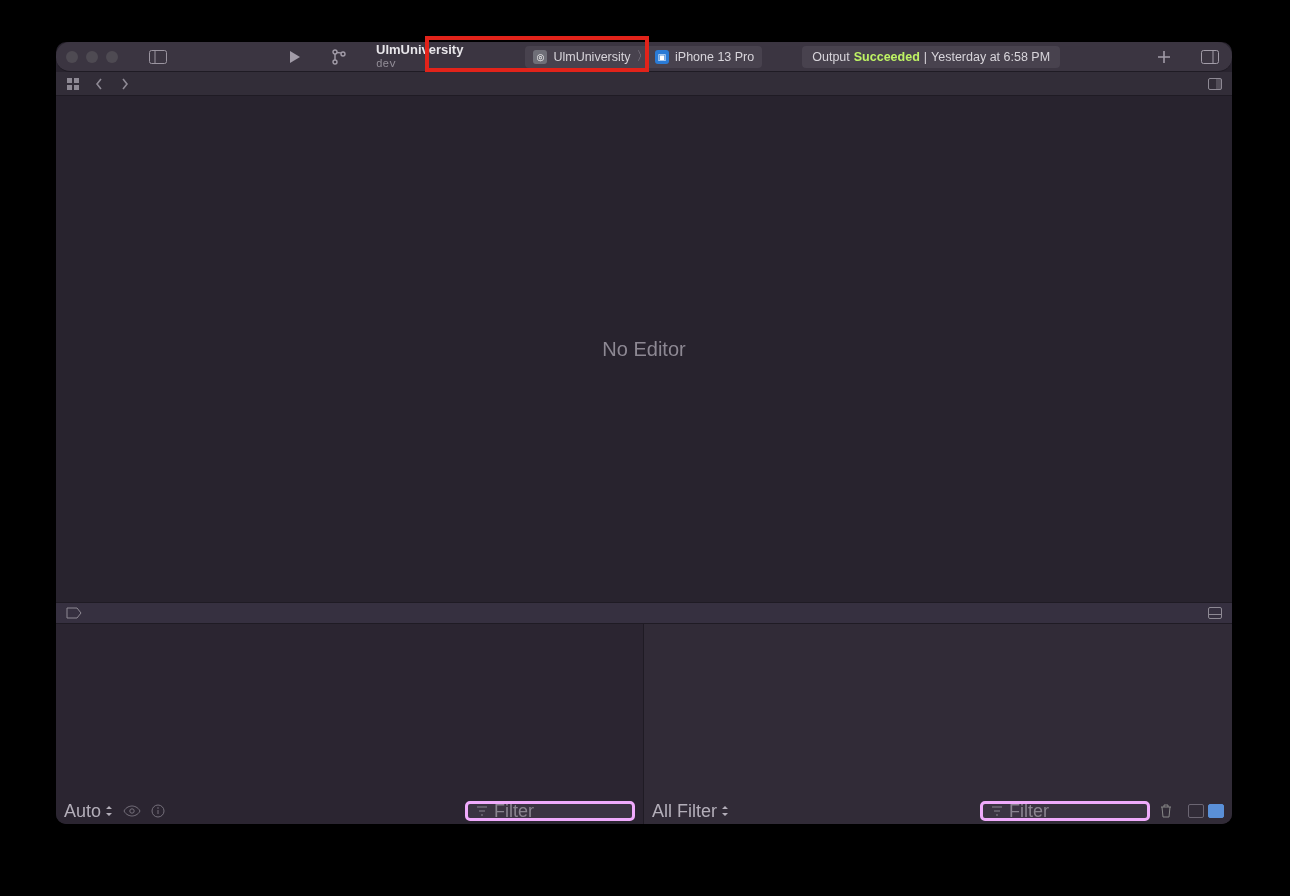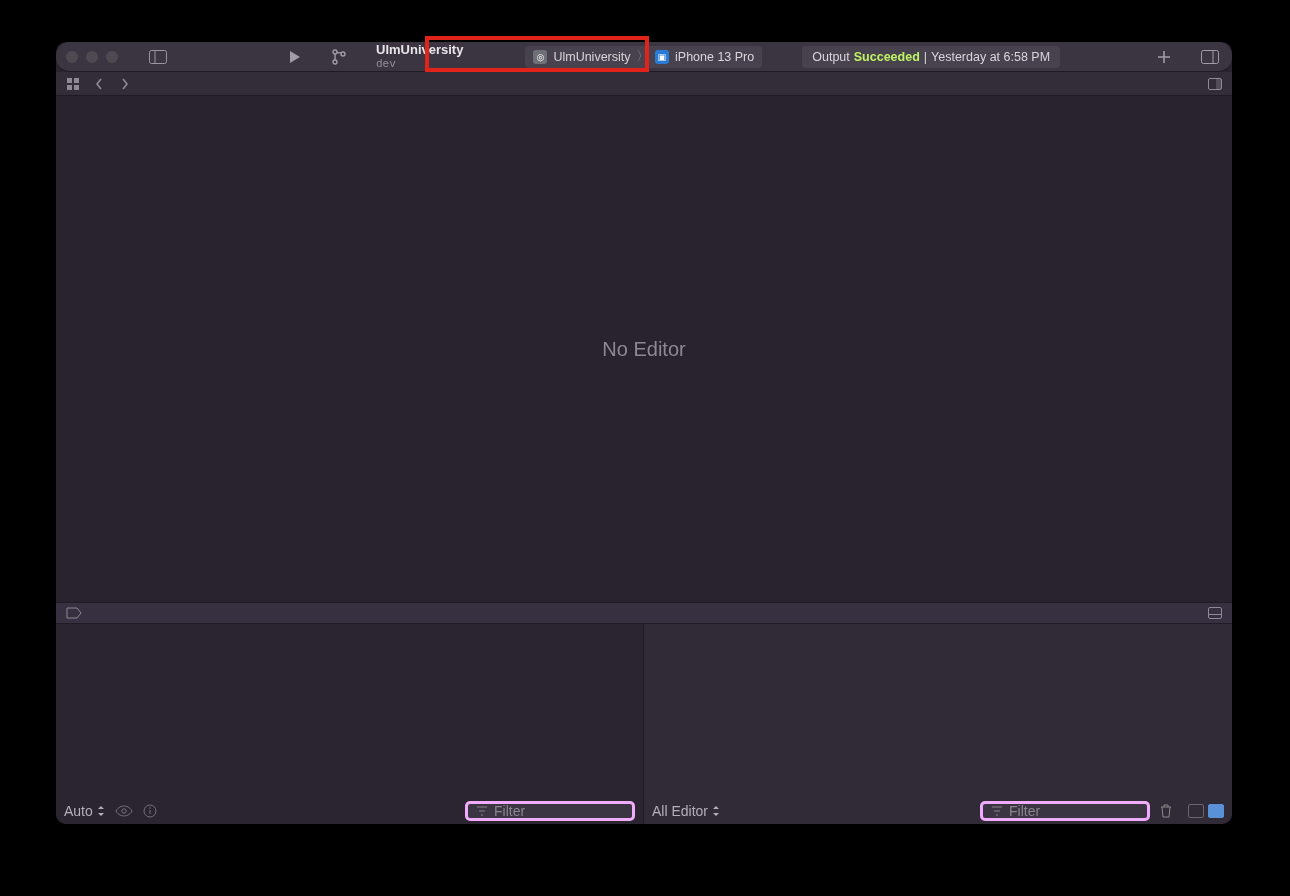--- a/index.html
+++ b/index.html
@@ -156,21 +156,21 @@
     background:#312b37;
     position:relative;
   }
 
   .pane-footer {
     position:absolute;
     left:0; right:0; bottom:0;
     height:26px;
     display:flex; align-items:center;
     padding:0 8px; gap:10px;
-    color:#b3aeb9; font-size:14px;
+    color:#b3aeb9; font-size:18px;
   }
   .auto-sel { display:flex; align-items:center; gap:4px;}
   .footer-spring{flex:1;}
   .filterbox {
     display:flex; align-items:center; gap:6px;
     background:#3b3442;
     border:3px solid #f0abfc;
     border-radius:5px;
     height:20px; padding:4px 8px;
     color:#8a8490;
@@ -330,21 +330,21 @@
               <line x1="5" y1="10" x2="7" y2="10"></line>
             </svg>
           <span>Filter</span>
         </div>
       </div>
     </div>
 
     <div class="pane-right">
       <div class="pane-footer">
         <div class="auto-sel">
-          <span>All Editor</span>
+          <span>All Filter</span>
           <svg width="8" height="10" viewBox="0 0 8 10">
               <path d="M4 0 1 3h6zM4 10 1 7h6z" fill="currentColor"></path>
             </svg>
         </div>
         <div class="footer-spring"></div>
         <div class="filterbox right">
           <svg width="12" height="12" viewBox="0 0 12 12" fill="none" stroke="currentColor">
               <line x1="1" y1="2" x2="11" y2="2"></line>
               <line x1="3" y1="6" x2="9" y2="6"></line>
               <line x1="5" y1="10" x2="7" y2="10"></line>

